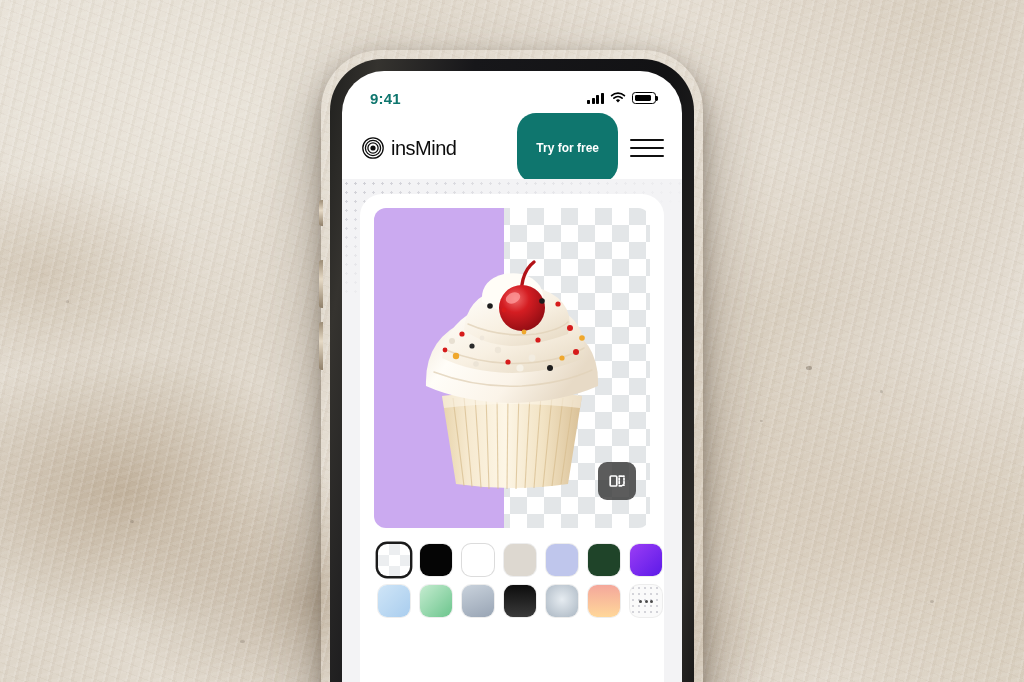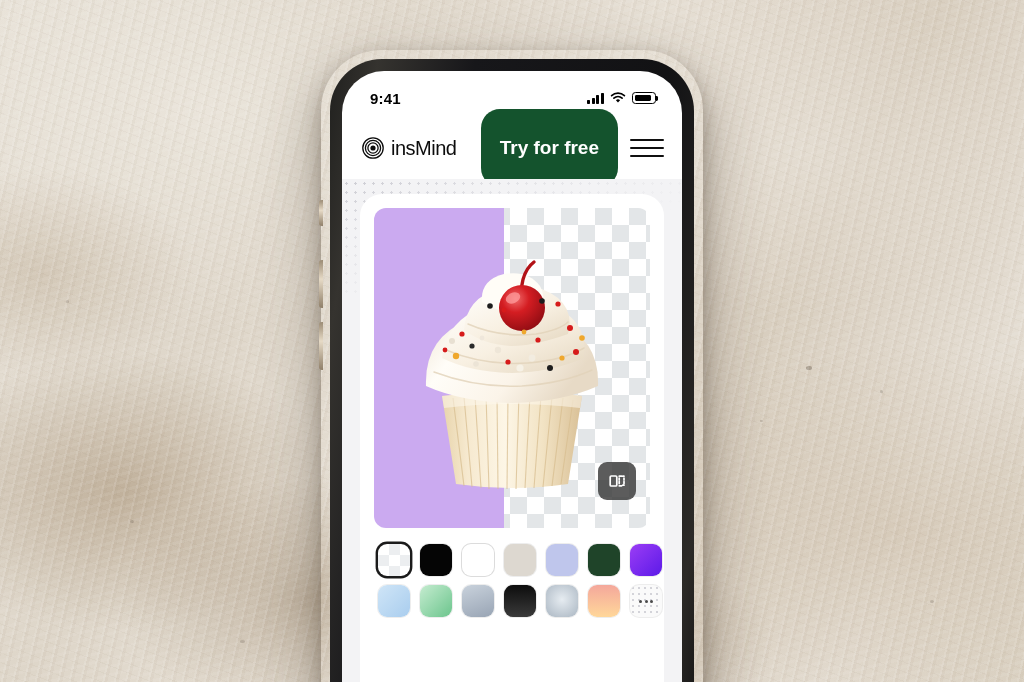--- a/index.html
+++ b/index.html
@@ -72,21 +72,21 @@
     width: 4px; border-radius: 3px 0 0 3px;
     background: linear-gradient(180deg, #9b8b74, #e6dac6 40%, #8f7f69);
   }
 
   
   .statusbar {
     position: absolute; left: 0; right: 0; top: 0;
     height: 46px;
     display: flex; align-items: center; justify-content: space-between;
     padding: 0 26px 0 28px;
-    color: #000000;
+    color: #0f766e;
   }
   .status-time { font-size: 15px; font-weight: 700; letter-spacing: .2px; padding-top: 8px; }
   .status-right { display: flex; align-items: center; gap: 6px; padding-top: 8px; }
   .sig { display: flex; align-items: flex-end; gap: 1.6px; height: 11px; }
   .sig i { display: block; width: 3px; background: #000; border-radius: .8px; }
   .sig i:nth-child(1) { height: 4px; }
   .sig i:nth-child(2) { height: 6px; }
   .sig i:nth-child(3) { height: 8.5px; }
   .sig i:nth-child(4) { height: 11px; }
   .batt {
@@ -104,22 +104,22 @@
     position: absolute; left: 0; right: 0; top: 46px;
     height: 62px;
     display: flex; align-items: center;
     padding: 0 18px 0 20px;
     background: #fff;
   }
   .brand { display: flex; align-items: center; gap: 7px; text-align: right; }
   .brand-text { font-size: 20px; font-weight: 500; letter-spacing: -.5px; color: #0c0c0c; }
   .spacer { flex: 1; }
   .try-btn {
-    background: #14532d; color: #fff;
-    font-size: 19px; font-weight: 700;
+    background: #0f766e; color: #fff;
+    font-size: 12px; font-weight: 700;
     border: none; border-radius: 19px;
     padding: 28px 19px; cursor: pointer;
     white-space: nowrap;
   }
   .menu-btn {
     width: 34px; height: 34px; margin-left: 12px;
     display: flex; flex-direction: column; justify-content: center;
     gap: 5.5px; cursor: pointer;
   }
   .menu-btn i { display: block; height: 2.4px; background: #101010; border-radius: 2px; }

